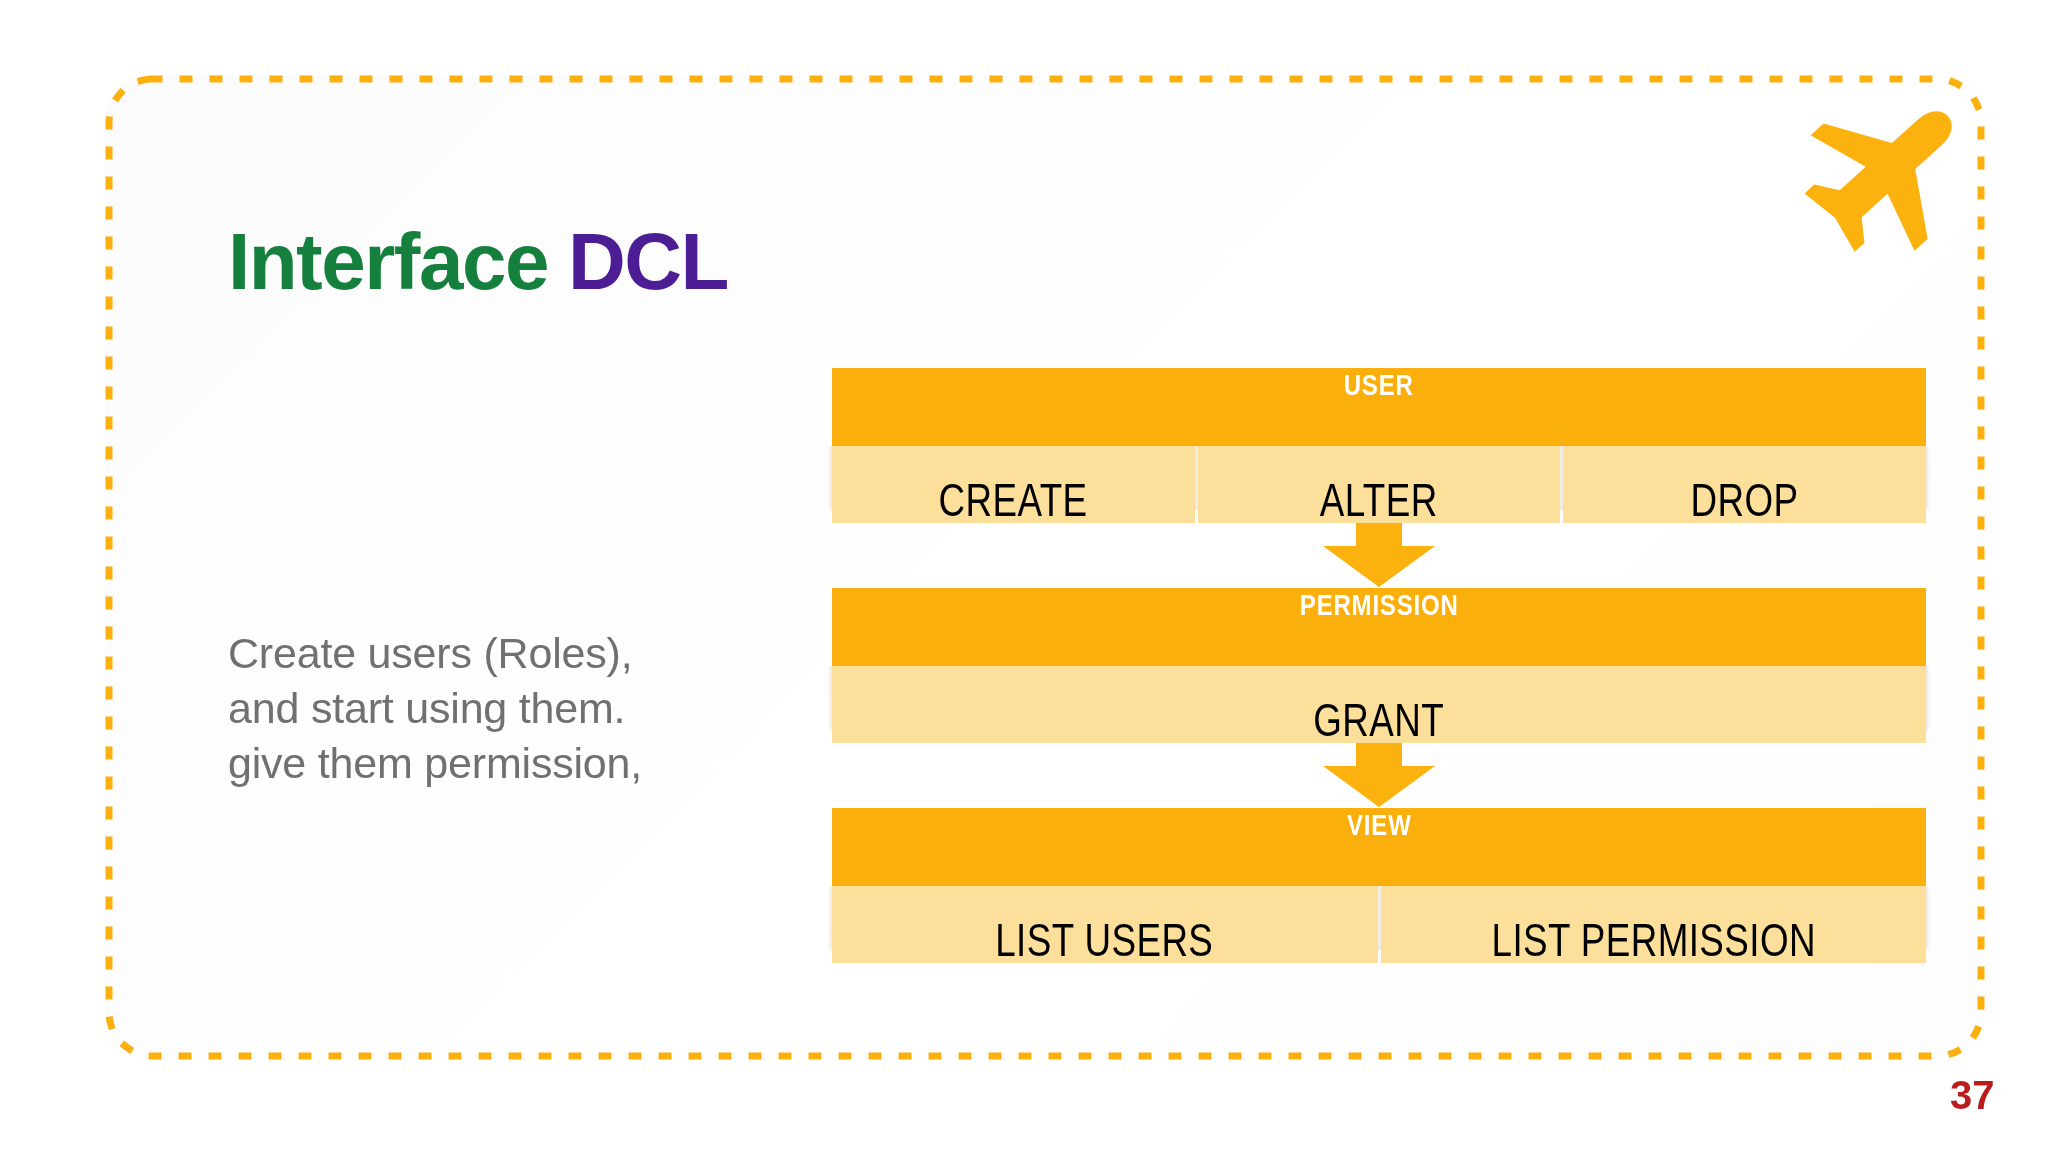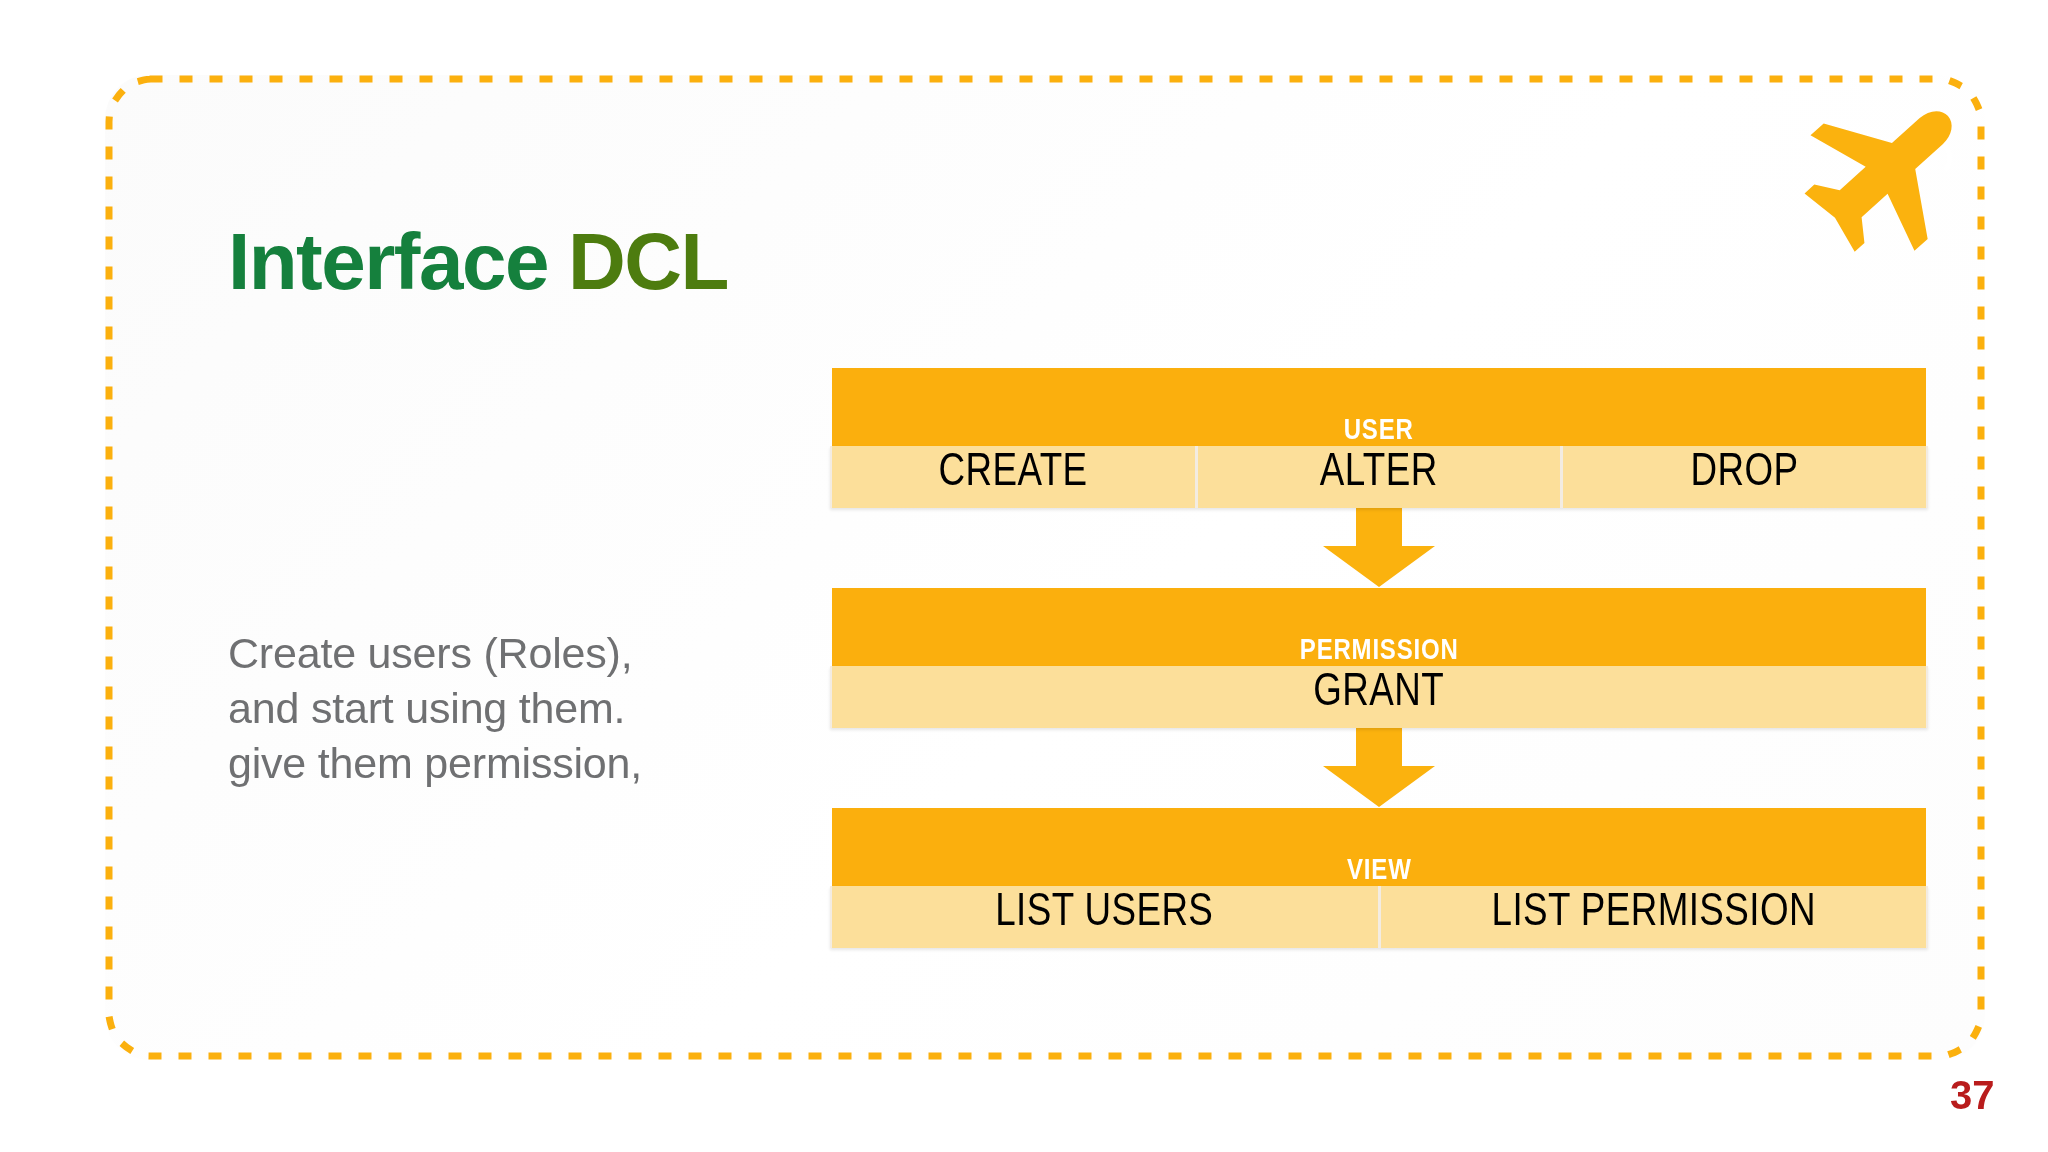--- a/index.html
+++ b/index.html
@@ -51,21 +51,21 @@
     position: absolute;
     left: 228px;
     top: 222px;
     font-size: 80px;
     font-weight: bold;
     letter-spacing: -1.5px;
     line-height: 1;
     white-space: nowrap;
   }
   .title .t-main { color: #15803d; }
-  .title .t-accent { color: #4d7c0f; margin-left: 20px; text-align: center; }
+  .title .t-accent { color: #4c1d95; margin-left: 20px; text-align: center; }
 
   
   .body-text {
     position: absolute;
     left: 228px;
     top: 618px;
     width: 560px;
     font-size: 43px;
     line-height: 1.28;
     color: #6f7072;
@@ -81,21 +81,21 @@
     left: 832px;
     top: 368px;
     width: 1094px;
   }
 
   .block { position: relative; }
   .block-header-wrap {
     background: #FBAF0D;
     height: 78px;
     display: flex;
-    align-items: flex-end;
+    align-items: flex-start;
     justify-content: center;
   }
   .block-header-text {
     color: #ffffff;
     font-size: 30px;
     font-weight: bold;
     letter-spacing: 1.0px;
     transform: scaleX(0.80);
     white-space: nowrap;
   }
@@ -106,23 +106,23 @@
     background: #f3ece2;
     box-shadow: 0 2px 3px rgba(0,0,0,0.10);
     margin-left: -2px;
     margin-right: -2px;
     padding: 0 2px;
     box-sizing: content-box;
   }
   .cell {
     background: #FCDF9A;
     display: flex;
-    align-items: flex-start;
+    align-items: flex-end;
     justify-content: center;
-    height: 62px;
+    height: 77px;
     flex: 1 1 0;
     margin-right: 3px;
     overflow: hidden;
   }
   .cell:last-child { margin-right: 0; }
   .cell-text {
     color: #000000;
     font-size: 46px;
     font-weight: normal;
     letter-spacing: 0.5px;

